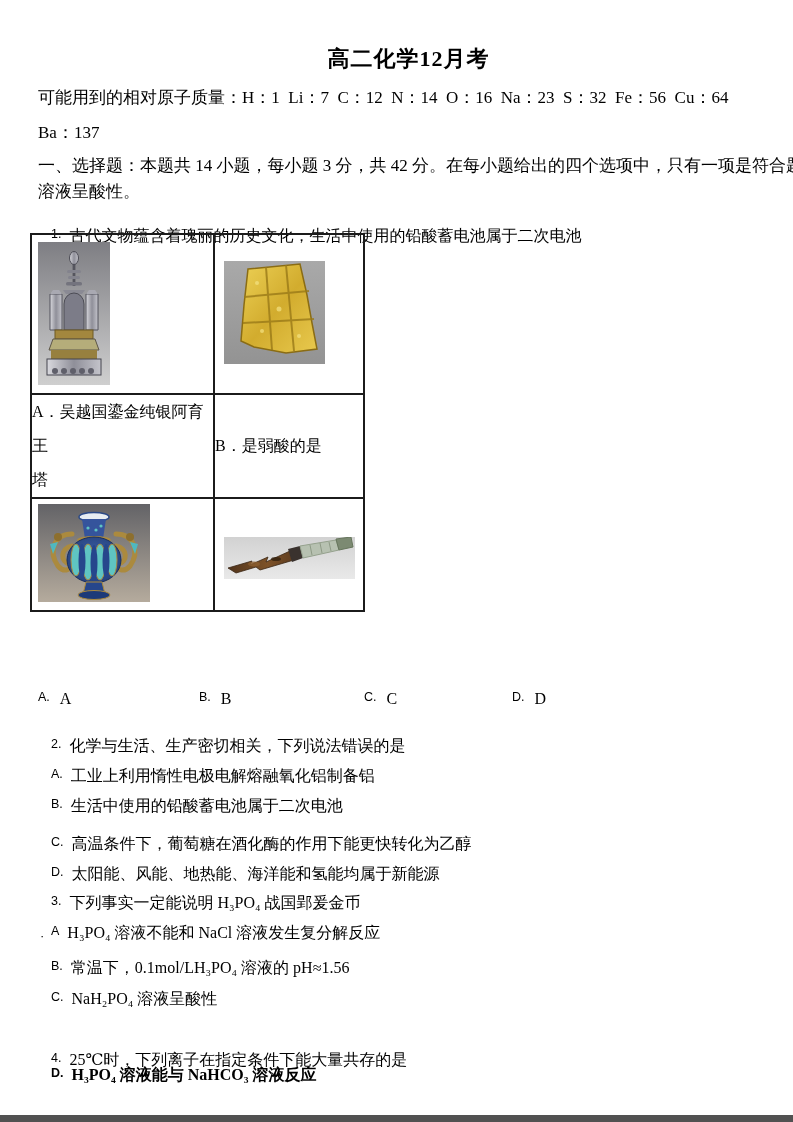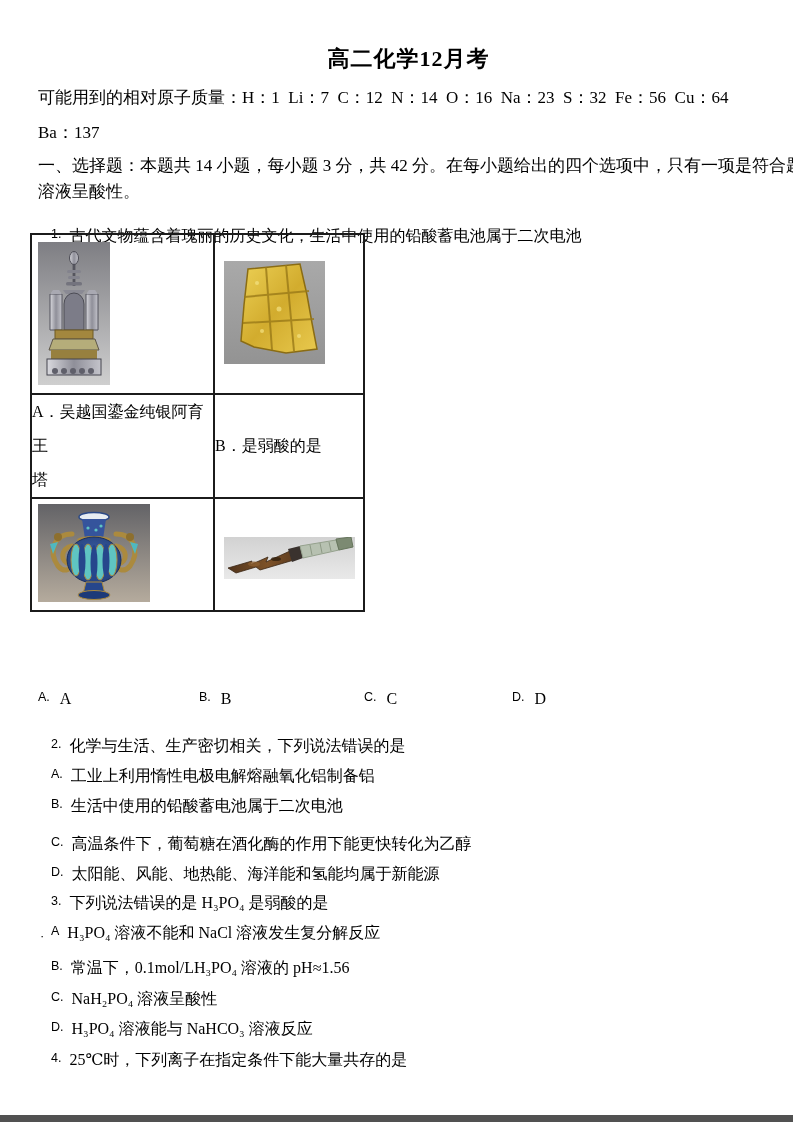--- a/index.html
+++ b/index.html
@@ -259,33 +259,33 @@
     <span class="optlabel">B.</span><span class="opttext">生活中使用的铅酸蓄电池属于二次电池</span>
   </div>
   <div class="abs optline" style="top:816px;">
     <span class="optlabel">C.</span><span class="opttext">高温条件下，葡萄糖在酒化酶的作用下能更快转化为乙醇</span>
   </div>
   <div class="abs optline" style="top:846px;">
     <span class="optlabel">D.</span><span class="opttext">太阳能、风能、地热能、海洋能和氢能均属于新能源</span>
   </div>
 
   <div class="abs qline" style="top:875px;">
-    <span class="qnum">3.</span><span class="qtext">下列说法错误的是 H₃PO₄ 是弱酸的是</span>
+    <span class="qnum">3.</span><span class="qtext">下列事实一定能说明 H₃PO₄ 战国郢爰金币</span>
   </div>
   <div class="abs optline" style="top:905px;">
     <span class="optlabel">A</span><span class="opttext">H₃PO₄ 溶液不能和 NaCl 溶液发生复分解反应</span>
     <span class="stray-dot">·</span>
   </div>
   <div class="abs optline" style="top:940px;">
     <span class="optlabel">B.</span><span class="opttext">常温下，0.1mol/LH₃PO₄ 溶液的 pH≈1.56</span>
   </div>
   <div class="abs optline" style="top:971px;">
     <span class="optlabel">C.</span><span class="opttext">NaH₂PO₄ 溶液呈酸性</span>
   </div>
-  <div class="abs optline" style="top:1001px;">
+  <div class="abs optline" style="top:1047px;font-weight:bold;">
     <span class="optlabel">D.</span><span class="opttext">H₃PO₄ 溶液能与 NaHCO₃ 溶液反应</span>
   </div>
 
   <div class="abs qline" style="top:1032px;">
     <span class="qnum">4.</span><span class="qtext">25℃时，下列离子在指定条件下能大量共存的是</span>
   </div>
 
   <div class="abs bottom-bar"></div>
 
 </div>

